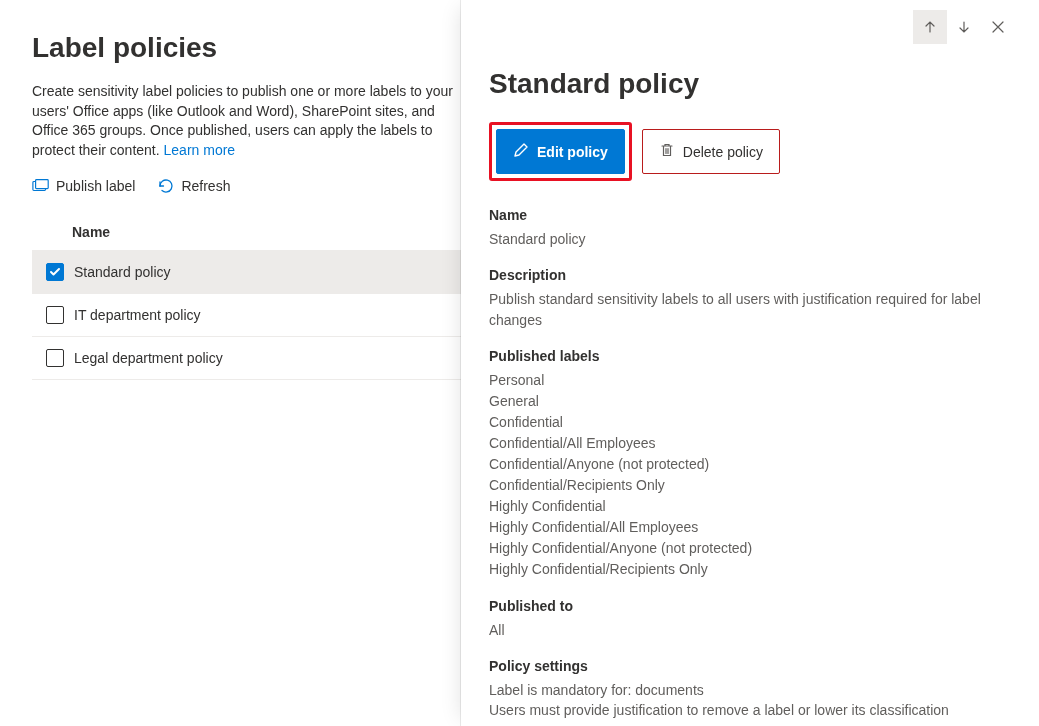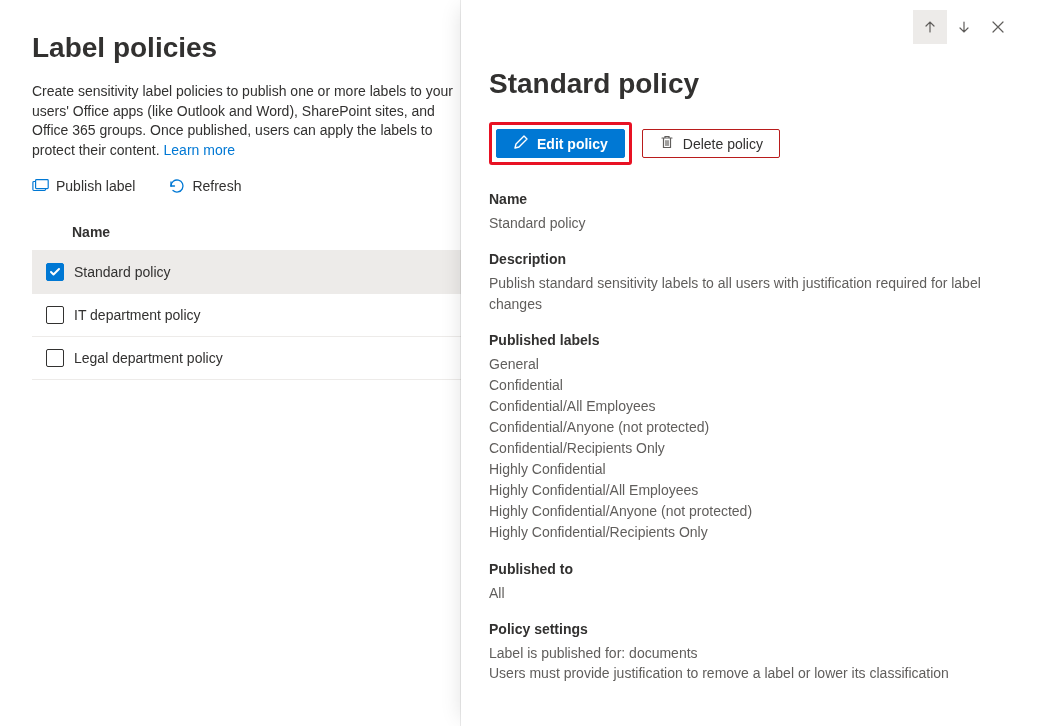--- a/index.html
+++ b/index.html
@@ -28,21 +28,21 @@
 }
 .page-desc {
   font-size: 14px;
   color: #323130;
   line-height: 1.4;
   margin-bottom: 18px;
 }
 .learn-more { color: #0078d4; cursor: pointer; }
 .toolbar {
   display: flex;
-  gap: 33px;
+  gap: 22px;
   margin-bottom: 20px;
   align-items: center;
 }
 .toolbar-btn {
   display: inline-flex;
   align-items: center;
   gap: 6px;
   font-size: 14px;
   color: #323130;
   cursor: pointer;
@@ -118,21 +118,21 @@
 .edit-highlight {
   border: 3px solid #e81123;
   border-radius: 3px;
   padding: 4px;
   display: inline-block;
 }
 .btn {
   display: inline-flex;
   align-items: center;
   gap: 8px;
-  padding: 4px 16px;
+  padding: 12px 16px;
   font-size: 14px;
   border-radius: 2px;
   cursor: pointer;
   font-weight: 600;
 }
 .btn-primary {
   background: #0078d4;
   color: #fff;
   border: 1px solid #0078d4;
 }
@@ -255,37 +255,38 @@
   </div>
 
   <div class="section">
     <div class="section-heading">Description</div>
     <div class="section-text">Publish standard sensitivity labels to all users with justification required for label changes</div>
   </div>
 
   <div class="section label-list">
     <div class="section-heading">Published labels</div>
     <div class="section-text" id="labels-list">
+        <div>Personal</div>
         <div>General</div>
         <div>Confidential</div>
         <div>Confidential/All Employees</div>
         <div>Confidential/Anyone (not protected)</div>
         <div>Confidential/Recipients Only</div>
         <div>Highly Confidential</div>
         <div>Highly Confidential/All Employees</div>
         <div>Highly Confidential/Anyone (not protected)</div>
         <div>Highly Confidential/Recipients Only</div>
       </div>
   </div>
 
   <div class="section">
     <div class="section-heading">Published to</div>
     <div class="section-text">All</div>
   </div>
 
   <div class="section">
     <div class="section-heading">Policy settings</div>
     <div class="section-text" id="settings-list">
-        <div>Label is published for: documents</div>
+        <div>Label is mandatory for: documents</div>
         <div>Users must provide justification to remove a label or lower its classification</div>
       </div>
   </div>
 </div>
 
 </body></html>

